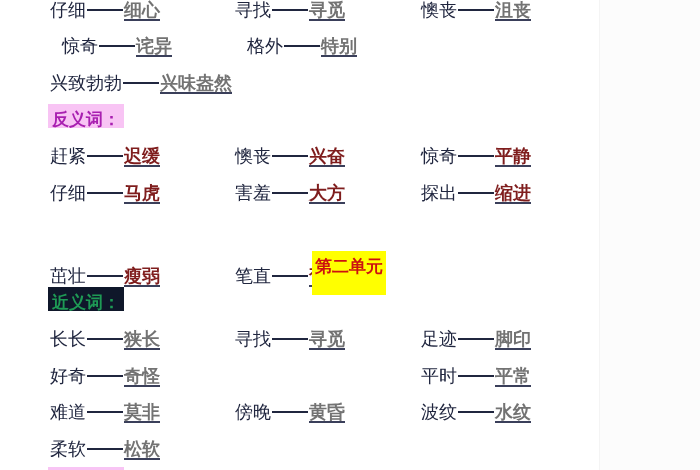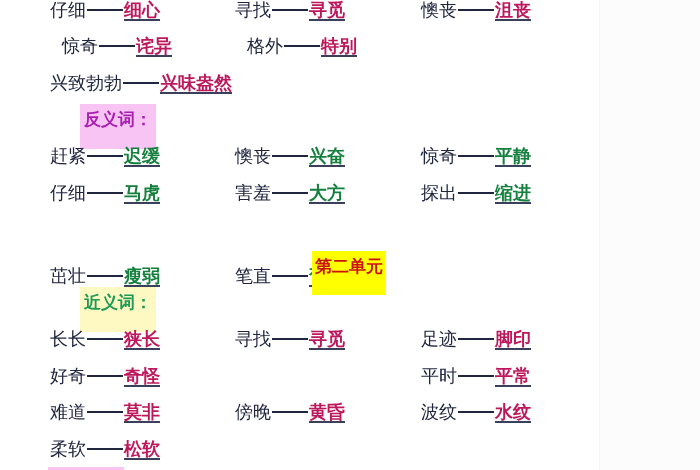--- a/index.html
+++ b/index.html
@@ -15,31 +15,31 @@
       border-left: 1px solid #f4f4f4;
     }
     .row { position: absolute; left: 0; height: 30px; width: 600px; }
     .pair { position: absolute; top: 0; white-space: nowrap; font-size: 18px; line-height: 26px; }
     .pair .word { color: #20263f; }
     .pair .dash { display: inline-block; width: 36px; height: 0; border-top: 2px solid #20263f; vertical-align: middle; margin: 0 1px 2px 1px; }
     .pair .ans {
       font-weight: bold; text-decoration: underline; text-decoration-thickness: 2px;
       text-underline-offset: 3px; text-decoration-color: #3a3f5a;
     }
-    .ans.red { color: #be185d; }
-    .ans.blue { color: #15803d; }
+    .ans.red { color: #737373; }
+    .ans.blue { color: #7f1d1d; }
     .c1 { left: 50px; }
     .c2 { left: 235px; }
     .c3 { left: 421px; }
     .section-label {
-      position: absolute; left: 48px; height: 45px; line-height: 30px;
-      padding: 0 4px; font-size: 17px; font-weight: bold; margin-left: 32px;
+      position: absolute; left: 48px; height: 24px; line-height: 30px;
+      padding: 0 4px; font-size: 17px; font-weight: bold;
     }
     .section-label.antonym { background: #f8c4f4; color: #a81fb0; width: 68px; }
-    .section-label.synonym { background: #fef9c3; color: #1e9a55; width: 68px; }
+    .section-label.synonym { background: #0f172a; color: #1e9a55; width: 68px; }
     .unit-title {
       position: absolute; left: 312px; top: 251px; height: 44px; line-height: 31px;
       padding: 0 3px; background: #ffff00; color: #cc1010; font-weight: bold; font-size: 17px;
     }
     .next-label-peek {
       position: absolute; left: 48px; top: 467px; width: 76px; height: 3px; background: #f8c4f4;
     }
   </style>
 </head>
 <body>

